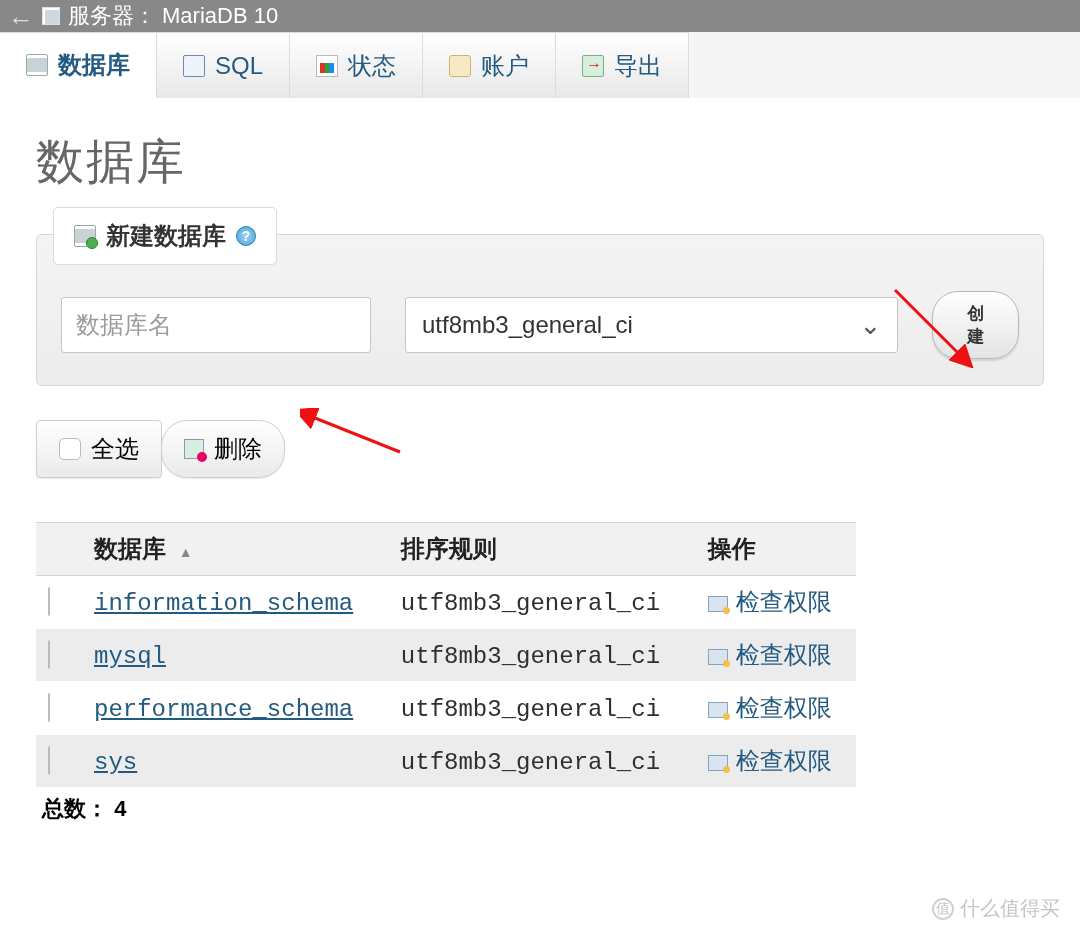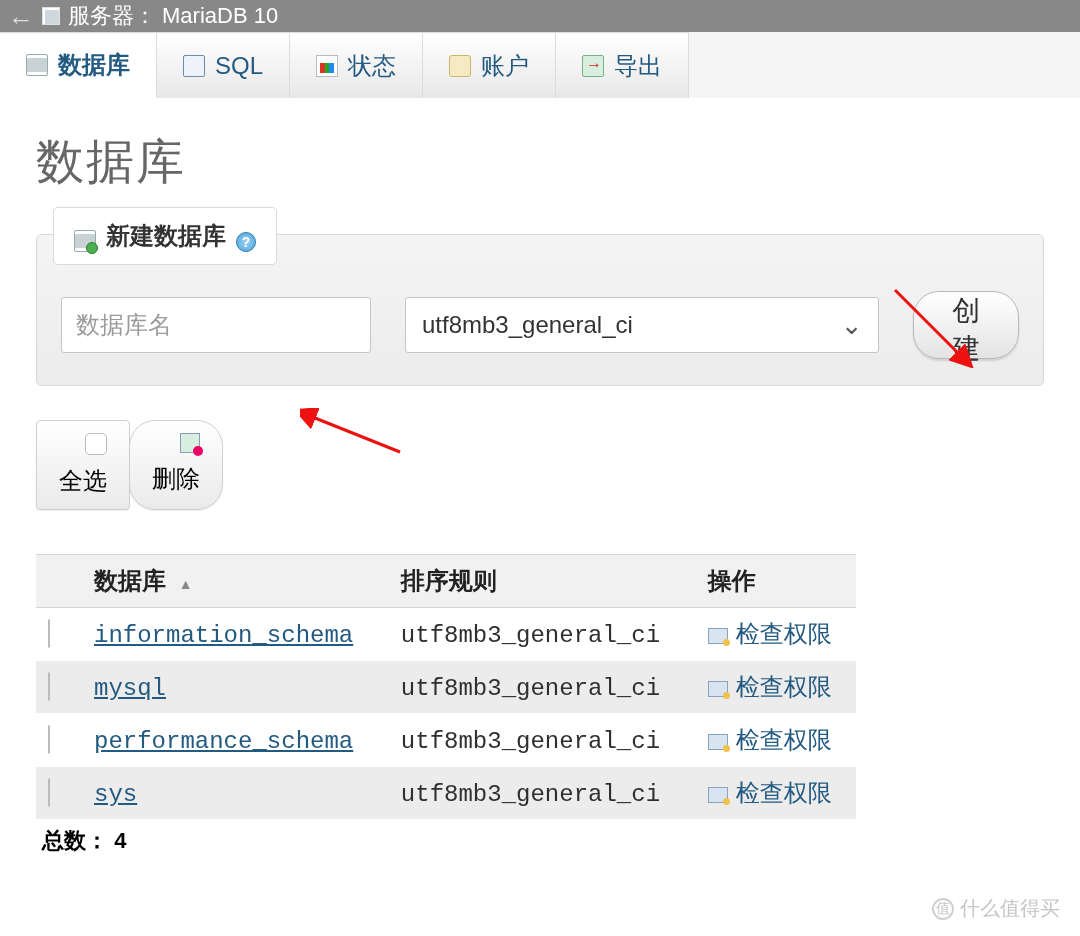--- a/index.html
+++ b/index.html
@@ -103,21 +103,21 @@
   }
   .panel-legend {
     position: absolute;
     top: -28px;
     left: 16px;
     background: #ffffff;
     border: 1px solid #dadada;
     border-radius: 5px;
     padding: 12px 20px;
     display: flex;
-    align-items: flex-end;
+    align-items: center;
     gap: 10px;
     font-size: 24px;
     font-weight: 700;
     color: #333;
   }
   .legend-icon {
     width: 22px; height: 22px;
     background:#c9d3d6;
     border:1px solid #9aa;
     border-radius:2px;
@@ -164,48 +164,47 @@
     align-items: center;
     color: #333;
   }
   .sel .chev {
     position: absolute; right: 16px; top: 50%; transform: translateY(-50%);
     font-size: 26px; color: #555; pointer-events:none;
   }
   .btn-create {
     height: 68px;
     padding: 0 26px;
-    font-size: 28px;
-    font-weight: 400;
+    font-size: 17px;
+    font-weight: 700;
     color: #333;
     border-radius: 26px;
     border: 1px solid #b8b8b8;
     background: linear-gradient(#ffffff,#e4e4e4);
     box-shadow: 0 2px 2px rgba(0,0,0,0.12);
     cursor: pointer;
     margin-left: auto;
   }
 
   
   .bulk-row {
     display: flex;
     gap: 0;
     margin-top: 34px;
   }
   .pill {
     display: flex;
-    align-items: flex-end;
+    align-items: center;
     gap: 10px;
     padding: 12px 22px;
     border: 1px solid #cfcfcf;
     border-radius: 4px;
     font-size: 24px;
     background: linear-gradient(#ffffff,#eaeaea);
     box-shadow: 0 1px 1px rgba(0,0,0,0.08);
-    flex-direction: column;
   }
   .pill + .pill { margin-left: -1px; border-radius: 26px; }
   .pill-chk { width:22px; height:22px; border:1px solid #bbb; border-radius:5px; background:#fff; }
   .pill-del-icon { width:20px; height:20px; background:#d8eede; border:1px solid #89b; position:relative; }
   .pill-del-icon::after{ content:""; position:absolute; right:-4px; bottom:-4px; width:10px; height:10px; background:#e06; border-radius:50%; }
 
   
   .tbl { margin-top: 44px; width: 820px; border-collapse: collapse; font-size: 24px; }
   .tbl th {
     text-align: left;

